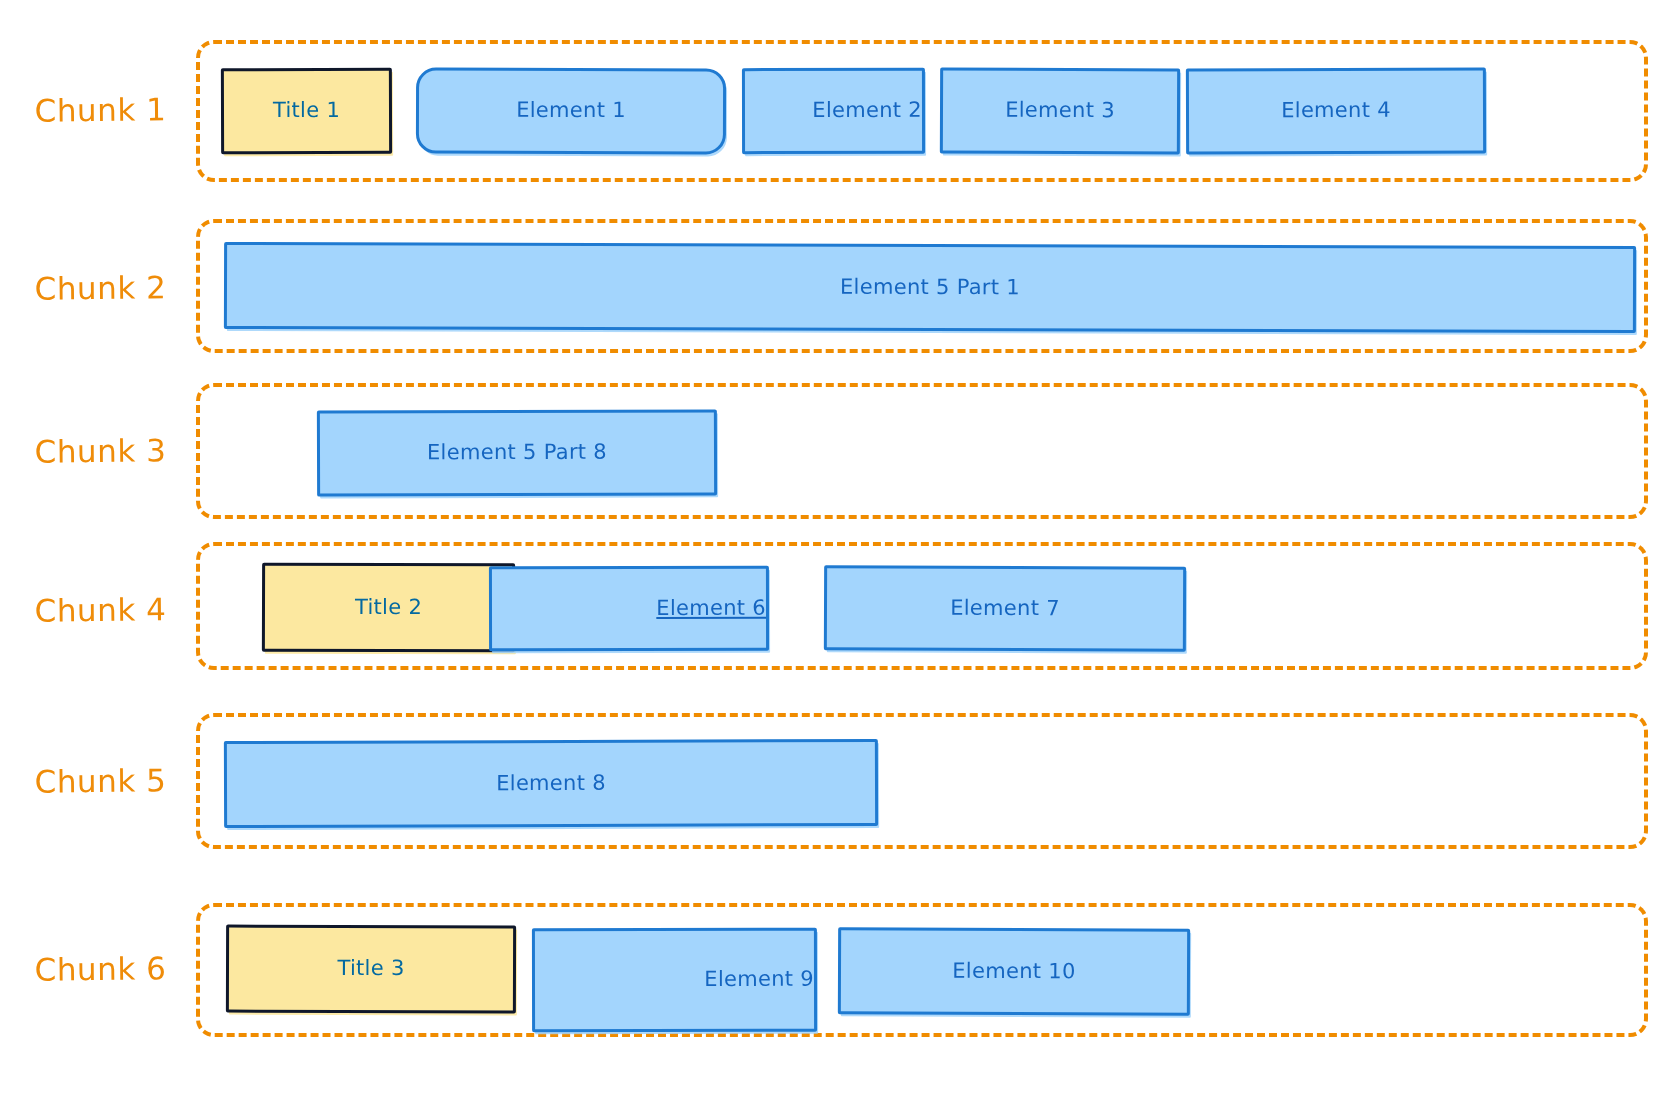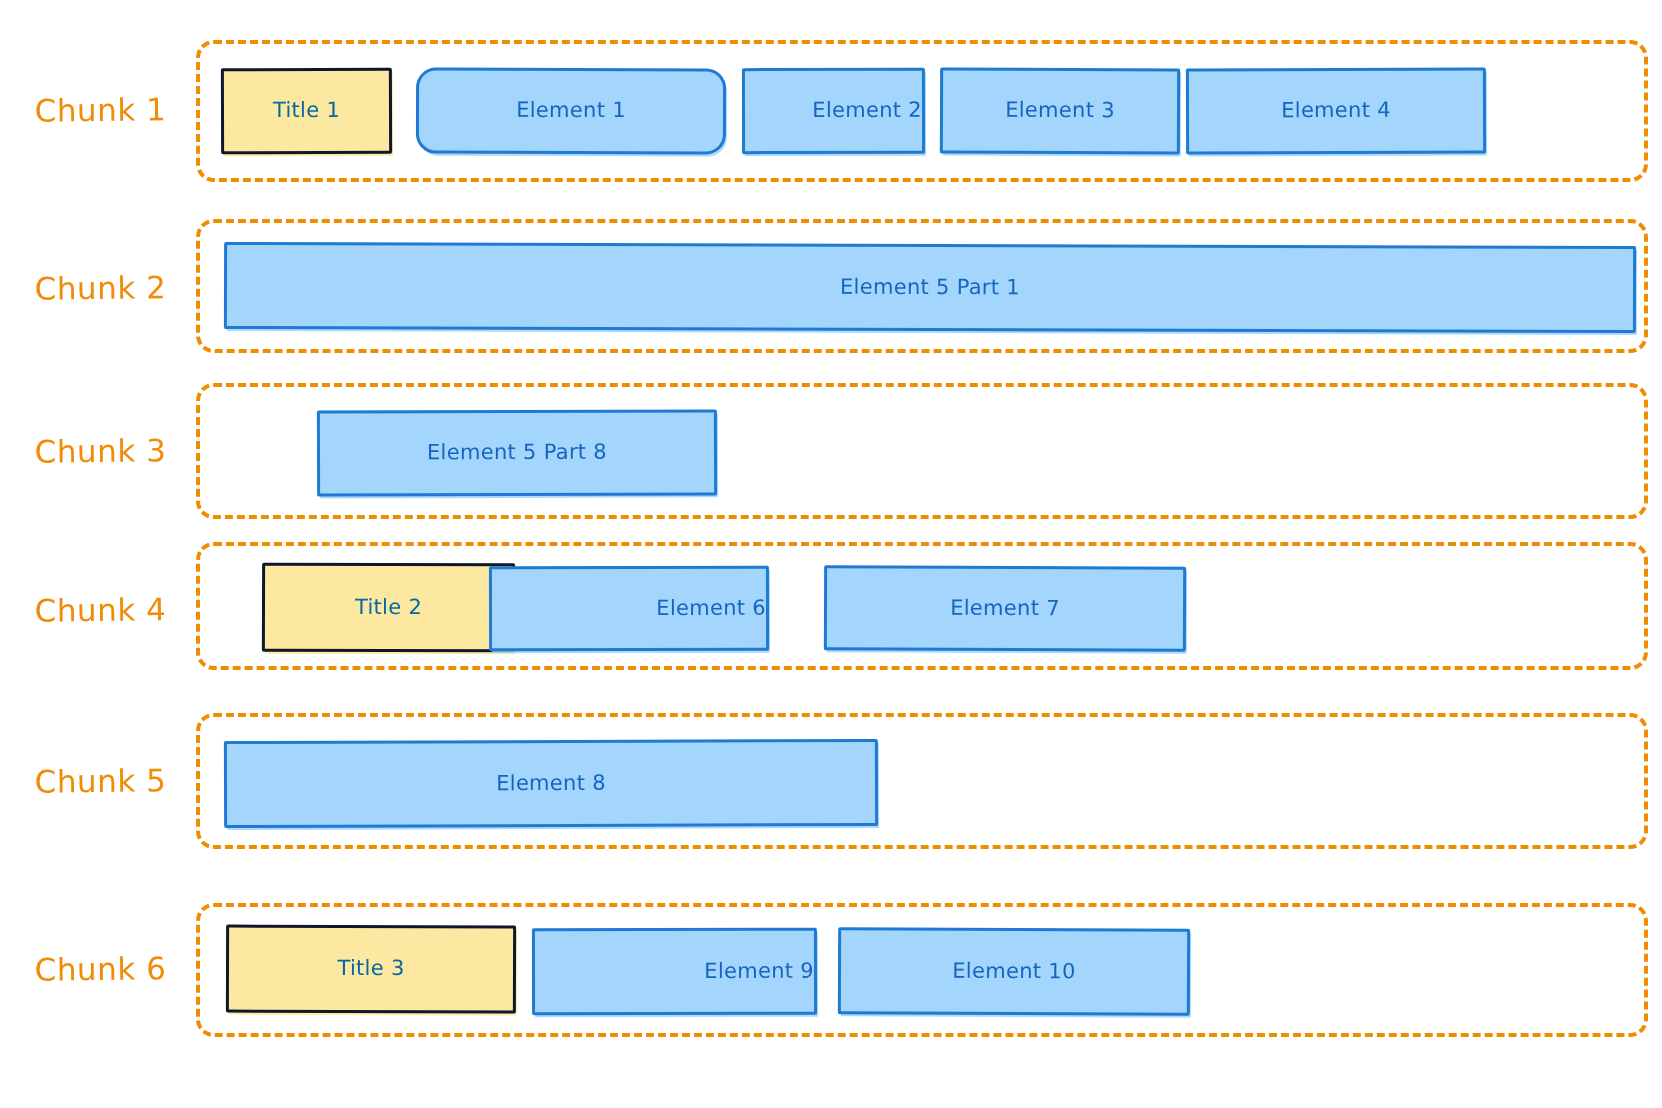--- a/index.html
+++ b/index.html
@@ -139,21 +139,21 @@
   </div>
 
   <div class="chunk-row" style="top:0;height:200px;">
     <div class="chunk-label" style="top:592px;">Chunk 4</div>
     <div class="chunk-box" style="left:196px;top:542px;width:1452px;height:128px;"></div>
 
     <div class="node yellow wob2" style="left:223px;top:563px;width:253px;height:89px;margin-left:39px;">
       <span class="node-label">Title 2</span>
     </div>
 
-    <div class="node blue wob3" style="left:489px;top:566px;width:280px;height:85px;">
+    <div class="node blue wob3" style="left:489px;top:566px;width:280px;height:85px;text-decoration:underline;">
       <span class="node-label">Element 6</span>
     </div>
 
     <div class="node blue wob4" style="left:824px;top:566px;width:362px;height:85px;">
       <span class="node-label">Element 7</span>
     </div>
   </div>
 
   <div class="chunk-row" style="top:0;height:200px;">
     <div class="chunk-label" style="top:763px;">Chunk 5</div>
@@ -165,21 +165,21 @@
   </div>
 
   <div class="chunk-row" style="top:8px;height:200px;margin-top:11px;">
     <div class="chunk-label" style="top:932px;">Chunk 6</div>
     <div class="chunk-box" style="left:196px;top:884px;width:1452px;height:134px;"></div>
 
     <div class="node yellow wob2" style="left:226px;top:906px;width:290px;height:88px;">
       <span class="node-label">Title 3</span>
     </div>
 
-    <div class="node blue wob3" style="left:532px;top:909px;width:285px;height:87px;">
+    <div class="node blue wob3" style="left:532px;top:909px;width:285px;height:104px;">
       <span class="node-label">Element 9</span>
     </div>
 
     <div class="node blue wob4" style="left:838px;top:909px;width:352px;height:87px;">
       <span class="node-label">Element 10</span>
     </div>
   </div>
 
 </div>
 

